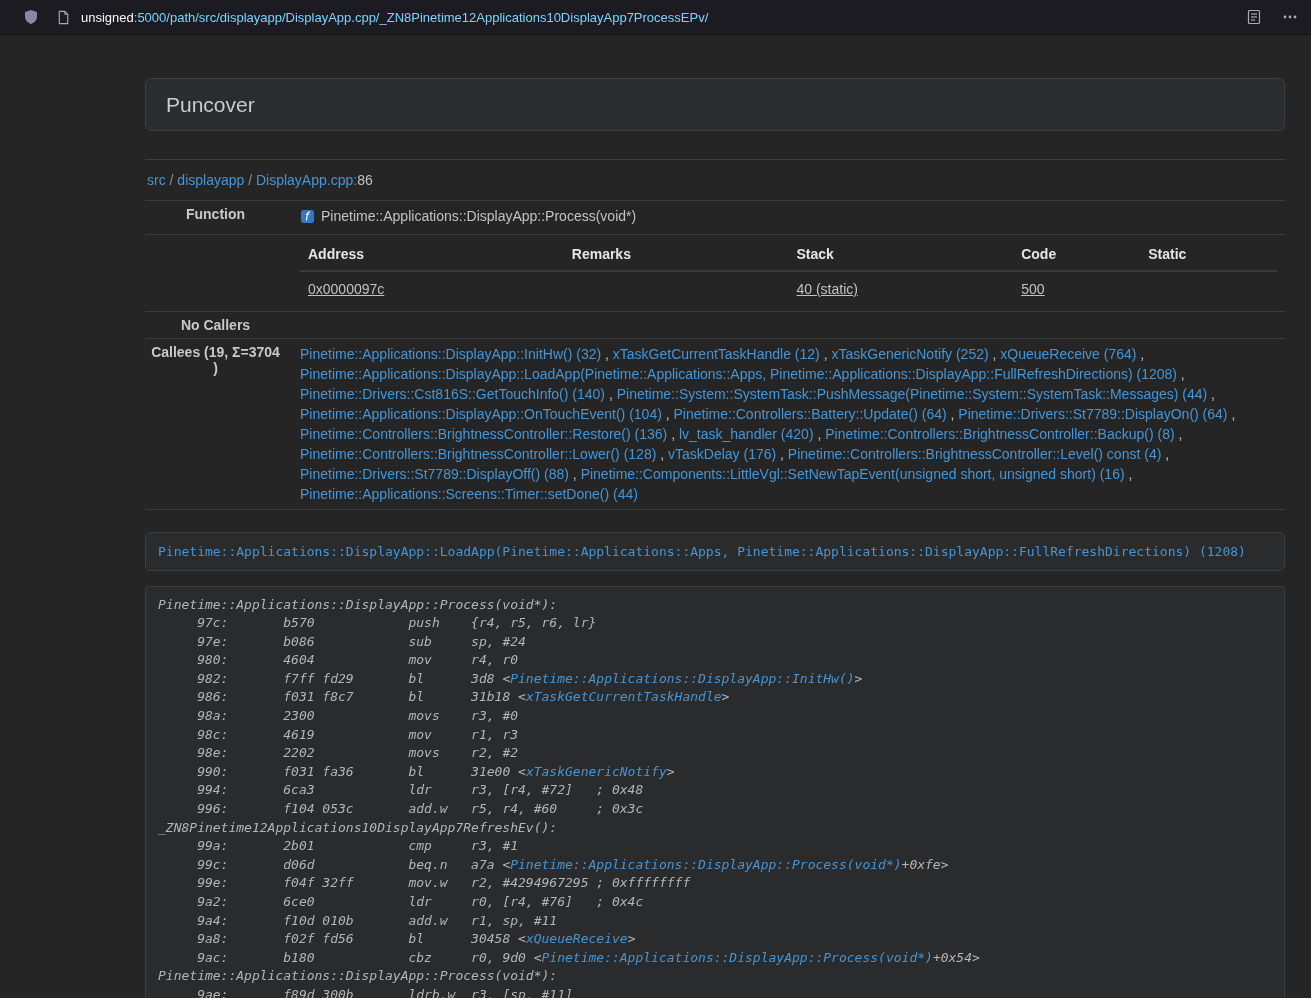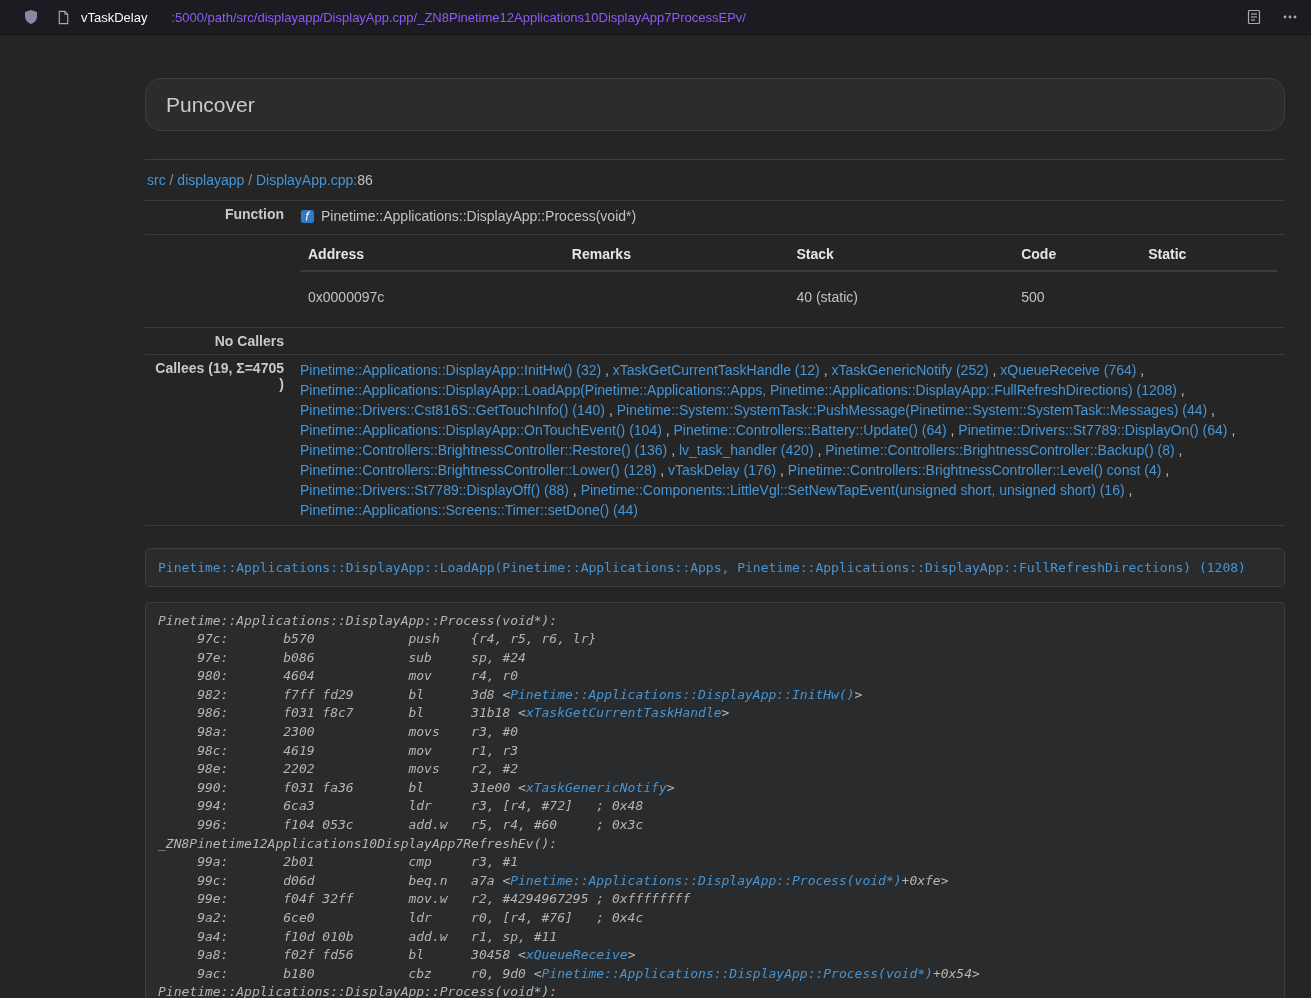--- a/index.html
+++ b/index.html
@@ -20,63 +20,63 @@
   }
   .chrome-icon { display: inline-flex; align-items: center; color: #a9a9b4; }
   .chrome-icon svg { display: block; }
   .icon-shield { margin-left: 23px; color: #8b87a0; }
   .icon-doc { margin-left: 17px; }
   .url-text {
     flex: 1; margin-left: 10px; font-size: 13px;
     white-space: nowrap; overflow: hidden; color: #a9a9b4;
   }
   .url-host { color: #f9f9fa; }
-  .url-rest { color: #8b5cf6; margin-left: 24px; }
+  .url-rest { color: #7dd3fc; }
   .icon-reader { margin-right: 20px; }
   .icon-menu { margin-right: 13px; }
 
   
   .container { width: 1140px; margin-left: 145px; }
 
   .jumbotron {
     margin-top: 43px; padding: 11px 20px;
-    background: #2b2c2e; border: 1px solid #3d3e40; border-radius: 16px;
+    background: #2b2c2e; border: 1px solid #3d3e40; border-radius: 6px;
   }
   .jumbotron h1 {
     margin: 0; font-size: 21px; font-weight: 500; line-height: 29px; color: #cbcbcb;
   }
 
   hr.divider { border: 0; border-top: 1px solid #3d3e40; margin: 28px 0 0 0; }
 
   .breadcrumb { margin: 10px 0 10px 2px; font-size: 14px; line-height: 20px; }
   .bc-sep { color: #8d8d8d; }
 
   
   .symbol-table {
     width: 100%; border-collapse: collapse; font-size: 14px;
     margin-top: 6px; border-bottom: 1px solid #3a3b3d;
   }
   .symbol-table > tbody > tr > th {
-    width: 147px; text-align: right; vertical-align: top;
+    width: 147px; text-align: center; vertical-align: top;
     font-weight: bold; color: #c9c9c9;
     padding: 5px 8px 5px 2px; border-top: 1px solid #3a3b3d;
   }
   .symbol-table > tbody > tr > td {
     vertical-align: top; padding: 5px 8px; border-top: 1px solid #3a3b3d;
     line-height: 20px;
   }
   .func-cell { display: inline-flex; align-items: center; gap: 6px; }
   .func-icon svg { width: 15px; height: 15px; display: block; }
 
   .stats-table { width: 100%; border-collapse: collapse; }
   .stats-table th {
     text-align: left; font-weight: bold; color: #e5e5e5;
     padding: 4px 8px 6px 8px; border-bottom: 2px solid #3a3b3d;
   }
-  .stats-table td { padding: 15px 8px; }
+  .stats-table td { padding: 7px 8px; text-decoration: underline; }
   .stats-table th:nth-child(1), .stats-table td:nth-child(1) { width: 27%; }
   .stats-table th:nth-child(2), .stats-table td:nth-child(2) { width: 23%; }
   .stats-table th:nth-child(3), .stats-table td:nth-child(3) { width: 23%; margin-left: 20px; }
   .stats-table th:nth-child(4), .stats-table td:nth-child(4) { width: 13%; margin-top: 28px; }
   .stats-table th:nth-child(5), .stats-table td:nth-child(5) { width: 14%; margin-top: 48px; }
 
   
   .mono-panel {
     margin-top: 22px; padding: 10px 12px;
     background: #2a2b2d; border: 1px solid #3d3e40; border-radius: 5px;
@@ -103,21 +103,21 @@
     <svg viewBox="0 0 16 16" width="16" height="16">
         <path fill="currentColor" d="M8 1l6 2v4.5c0 3.6-2.6 6.3-6 7.5-3.4-1.2-6-3.9-6-7.5V3l6-2z"></path>
       </svg>
   </span>
   <span class="chrome-icon icon-doc">
     <svg viewBox="0 0 16 16" width="15" height="15">
         <path fill="none" stroke="currentColor" stroke-width="1.2" d="M3.5 1.5h6l3 3v10h-9z"></path>
         <path fill="none" stroke="currentColor" stroke-width="1.2" d="M9.5 1.5v3h3"></path>
       </svg>
   </span>
-  <div class="url-text"><span class="url-host">vTaskDelay</span><span class="url-rest">:5000/path/src/displayapp/DisplayApp.cpp/_ZN8Pinetime12Applications10DisplayApp7ProcessEPv/</span></div>
+  <div class="url-text"><span class="url-host">unsigned</span><span class="url-rest">:5000/path/src/displayapp/DisplayApp.cpp/_ZN8Pinetime12Applications10DisplayApp7ProcessEPv/</span></div>
   <span class="chrome-icon icon-reader">
     <svg viewBox="0 0 16 16" width="16" height="16">
         <rect x="2.5" y="1.5" width="11" height="13" rx="1" fill="none" stroke="currentColor" stroke-width="1.2"></rect>
         <line x1="5" y1="5" x2="11" y2="5" stroke="currentColor" stroke-width="1.2"></line>
         <line x1="5" y1="8" x2="11" y2="8" stroke="currentColor" stroke-width="1.2"></line>
         <line x1="5" y1="11" x2="9" y2="11" stroke="currentColor" stroke-width="1.2"></line>
       </svg>
   </span>
   <span class="chrome-icon icon-menu">
     <svg viewBox="0 0 16 16" width="16" height="16">
@@ -177,21 +177,21 @@
                 </tr>
               </tbody>
           </table>
         </td>
       </tr>
       <tr>
         <th>No Callers</th>
         <td></td>
       </tr>
       <tr>
-        <th>Callees (19, Σ=4705 )</th>
+        <th>Callees (19, Σ=3704 )</th>
         <td id="callees"><a href="#">Pinetime::Applications::DisplayApp::InitHw() (32)</a> , <a href="#">xTaskGetCurrentTaskHandle (12)</a> , <a href="#">xTaskGenericNotify (252)</a> , <a href="#">xQueueReceive (764)</a> , <a href="#">Pinetime::Applications::DisplayApp::LoadApp(Pinetime::Applications::Apps, Pinetime::Applications::DisplayApp::FullRefreshDirections) (1208)</a> , <a href="#">Pinetime::Drivers::Cst816S::GetTouchInfo() (140)</a> , <a href="#">Pinetime::System::SystemTask::PushMessage(Pinetime::System::SystemTask::Messages) (44)</a> , <a href="#">Pinetime::Applications::DisplayApp::OnTouchEvent() (104)</a> , <a href="#">Pinetime::Controllers::Battery::Update() (64)</a> , <a href="#">Pinetime::Drivers::St7789::DisplayOn() (64)</a> , <a href="#">Pinetime::Controllers::BrightnessController::Restore() (136)</a> , <a href="#">lv_task_handler (420)</a> , <a href="#">Pinetime::Controllers::BrightnessController::Backup() (8)</a> , <a href="#">Pinetime::Controllers::BrightnessController::Lower() (128)</a> , <a href="#">vTaskDelay (176)</a> , <a href="#">Pinetime::Controllers::BrightnessController::Level() const (4)</a> , <a href="#">Pinetime::Drivers::St7789::DisplayOff() (88)</a> , <a href="#">Pinetime::Components::LittleVgl::SetNewTapEvent(unsigned short, unsigned short) (16)</a> , <a href="#">Pinetime::Applications::Screens::Timer::setDone() (44)</a></td>
       </tr>
     </tbody>
   </table>
 
   <div class="mono-panel">
     <a href="#" class="mono-link">Pinetime::Applications::DisplayApp::LoadApp(Pinetime::Applications::Apps, Pinetime::Applications::DisplayApp::FullRefreshDirections) (1208)</a>
   </div>
 
   <pre class="disasm" id="disasm"><div class="asm-line">Pinetime::Applications::DisplayApp::Process(void*):</div><div class="asm-line">     97c:	b570      	push	{r4, r5, r6, lr}</div><div class="asm-line">     97e:	b086      	sub	sp, #24</div><div class="asm-line">     980:	4604      	mov	r4, r0</div><div class="asm-line">     982:	f7ff fd29 	bl	3d8 &lt;<a href="#">Pinetime::Applications::DisplayApp::InitHw()</a>&gt;</div><div class="asm-line">     986:	f031 f8c7 	bl	31b18 &lt;<a href="#">xTaskGetCurrentTaskHandle</a>&gt;</div><div class="asm-line">     98a:	2300      	movs	r3, #0</div><div class="asm-line">     98c:	4619      	mov	r1, r3</div><div class="asm-line">     98e:	2202      	movs	r2, #2</div><div class="asm-line">     990:	f031 fa36 	bl	31e00 &lt;<a href="#">xTaskGenericNotify</a>&gt;</div><div class="asm-line">     994:	6ca3      	ldr	r3, [r4, #72]	; 0x48</div><div class="asm-line">     996:	f104 053c 	add.w	r5, r4, #60	; 0x3c</div><div class="asm-line">_ZN8Pinetime12Applications10DisplayApp7RefreshEv():</div><div class="asm-line">     99a:	2b01      	cmp	r3, #1</div><div class="asm-line">     99c:	d06d      	beq.n	a7a &lt;<a href="#">Pinetime::Applications::DisplayApp::Process(void*)</a>+0xfe&gt;</div><div class="asm-line">     99e:	f04f 32ff 	mov.w	r2, #4294967295	; 0xffffffff</div><div class="asm-line">     9a2:	6ce0      	ldr	r0, [r4, #76]	; 0x4c</div><div class="asm-line">     9a4:	f10d 010b 	add.w	r1, sp, #11</div><div class="asm-line">     9a8:	f02f fd56 	bl	30458 &lt;<a href="#">xQueueReceive</a>&gt;</div><div class="asm-line">     9ac:	b180      	cbz	r0, 9d0 &lt;<a href="#">Pinetime::Applications::DisplayApp::Process(void*)</a>+0x54&gt;</div><div class="asm-line">Pinetime::Applications::DisplayApp::Process(void*):</div><div class="asm-line">     9ae:	f89d 300b 	ldrb.w	r3, [sp, #11]</div></pre>

